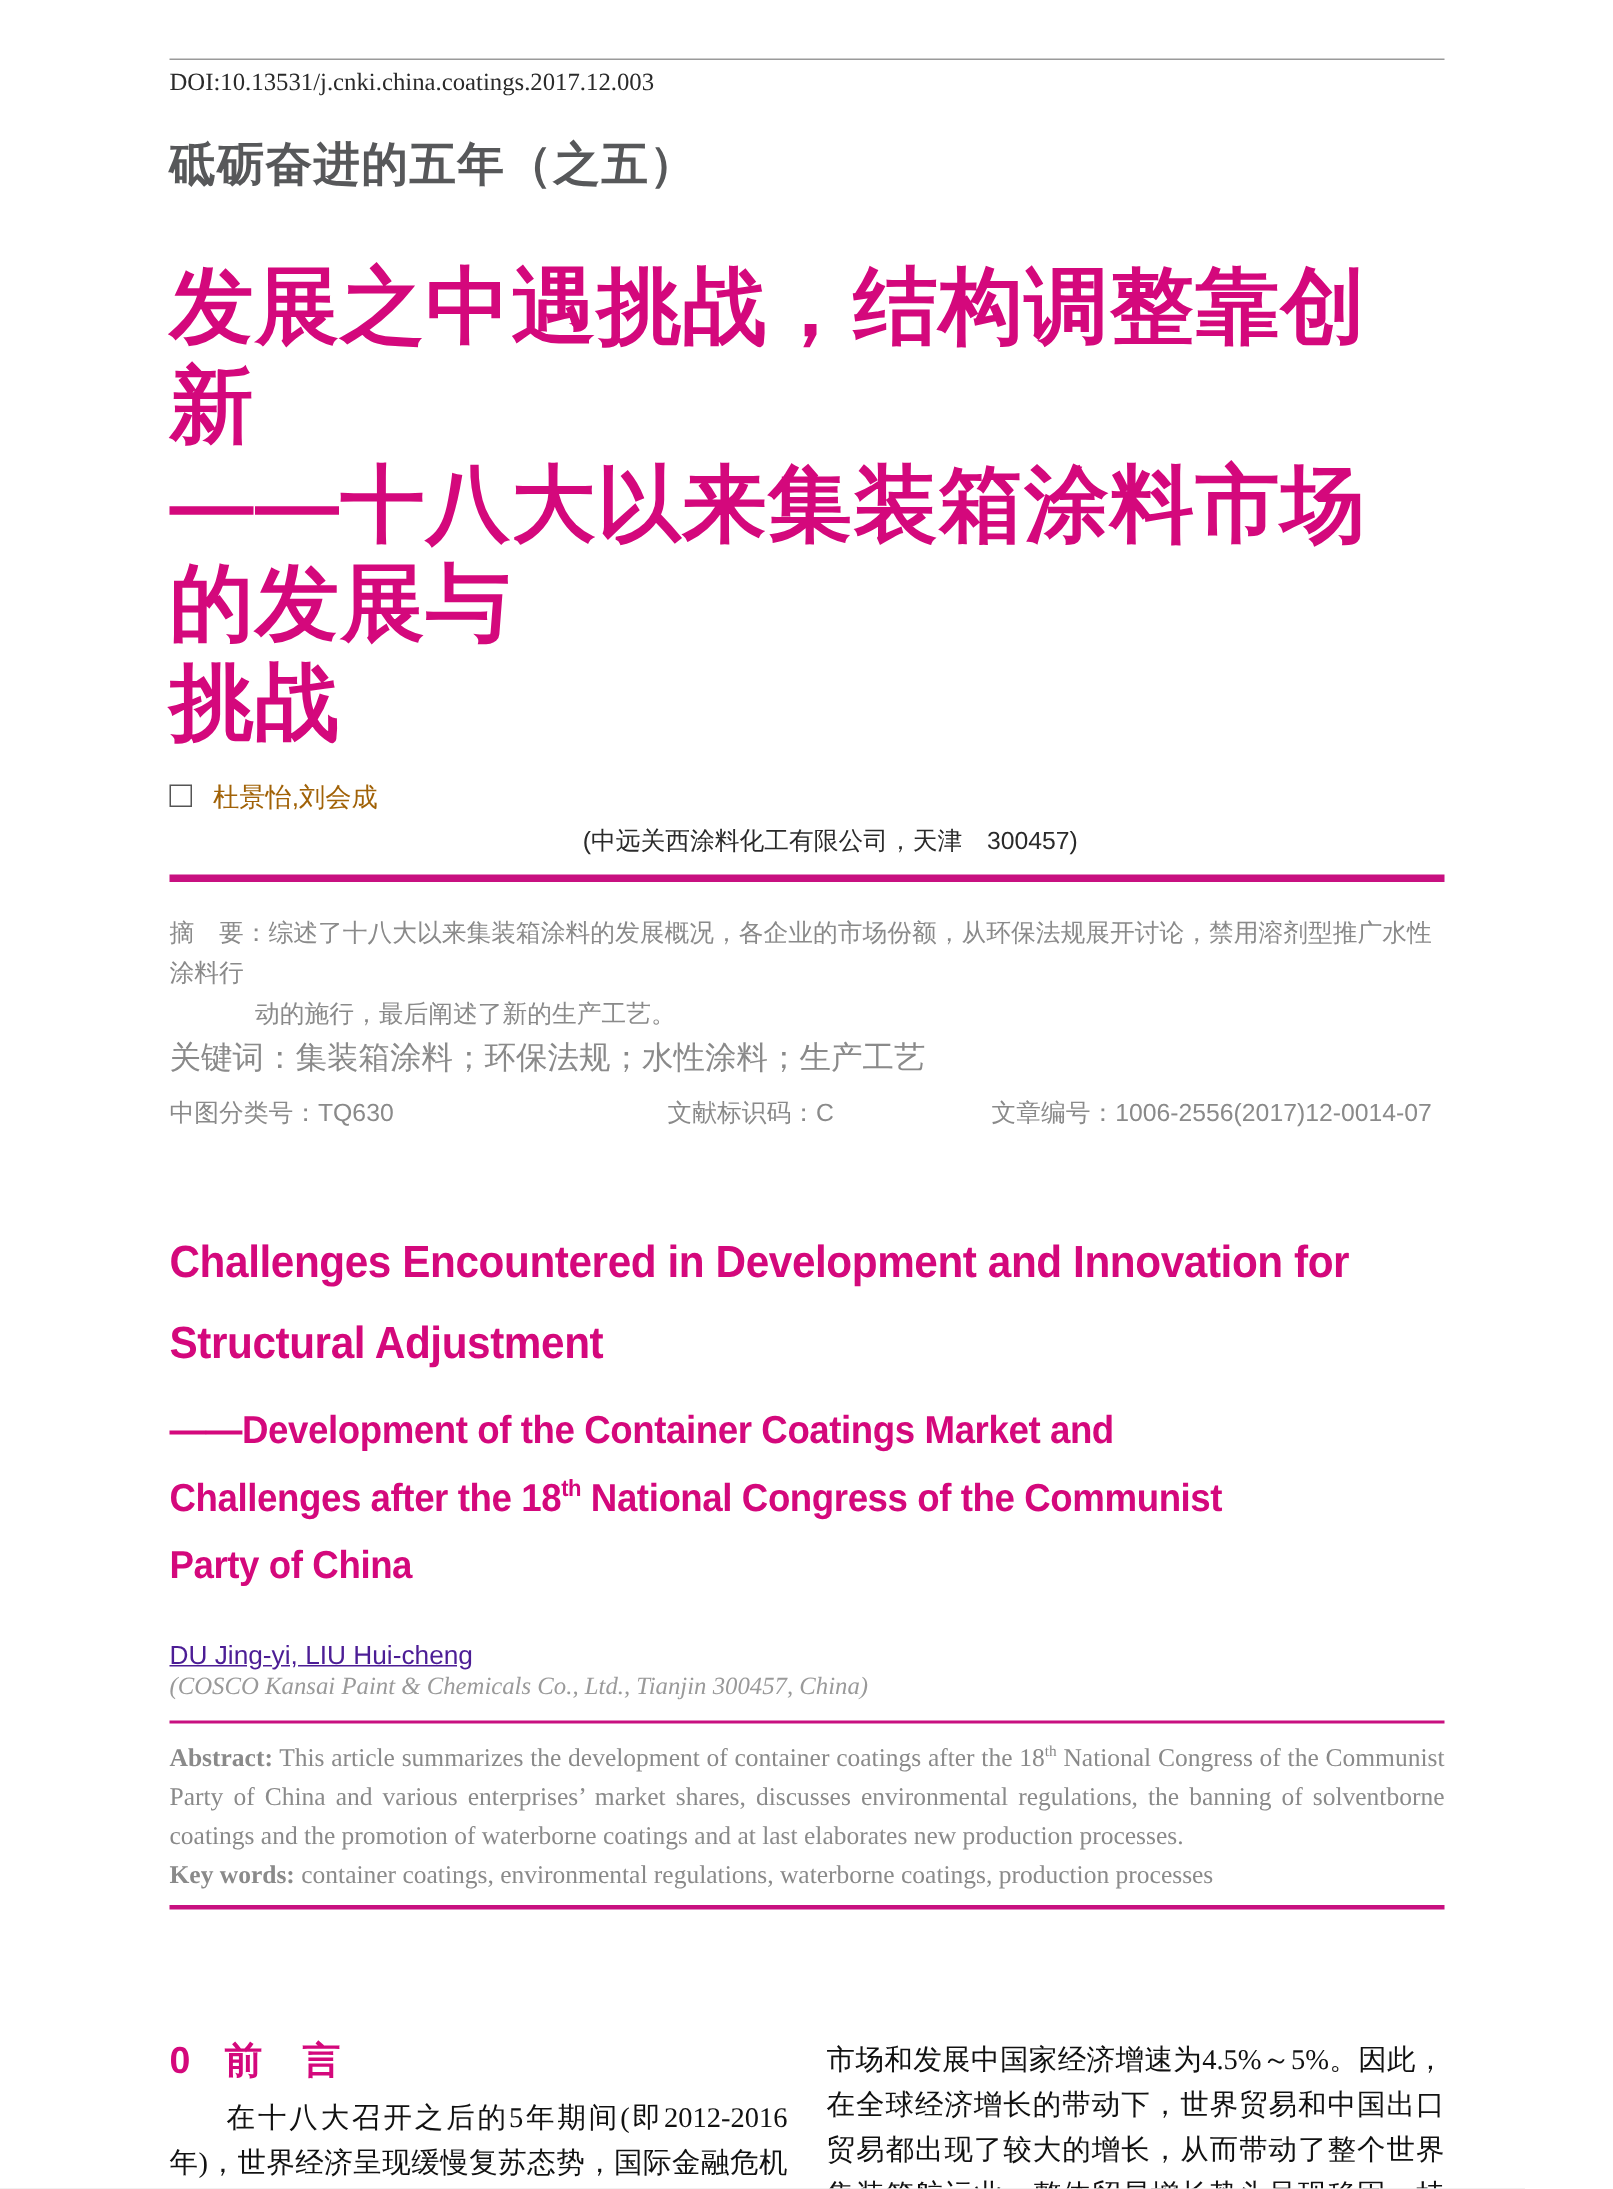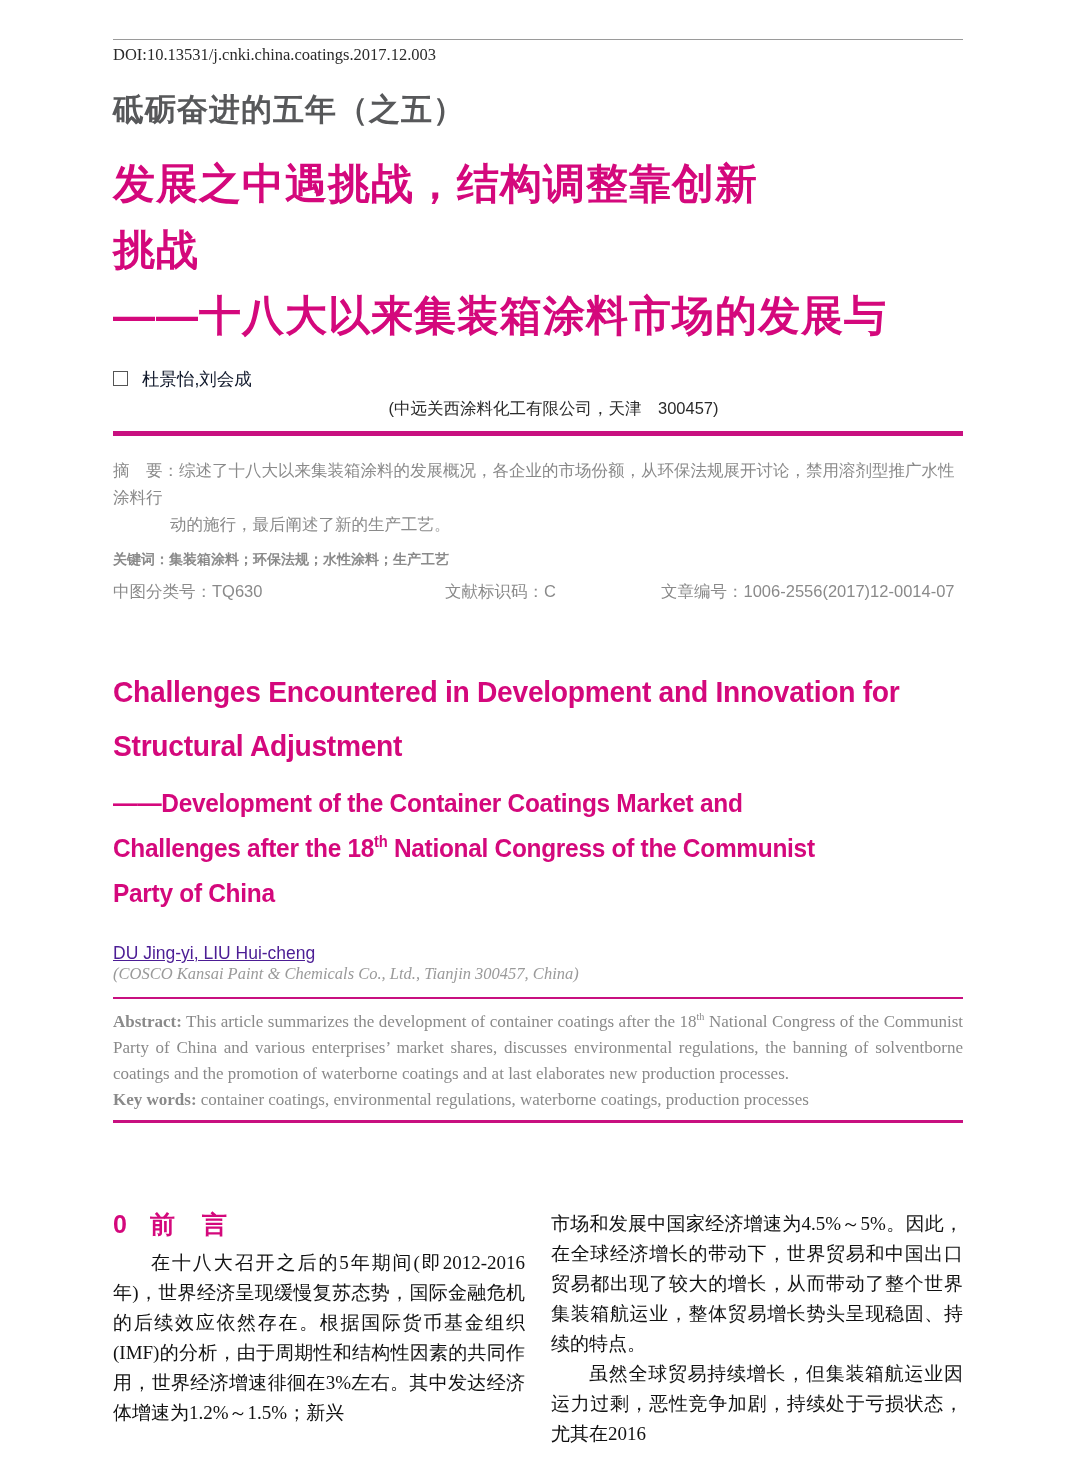--- a/index.html
+++ b/index.html
@@ -19,31 +19,31 @@
   .jheader { display:flex; justify-content:space-between; color:#9a9a9a; font-size:16.5px; line-height:23px; }
   .jheader .col-left { text-align:left; }
   .jheader .col-center { text-align:center; }
   .jheader .col-center .cn { letter-spacing:9px; }
   .jheader .col-right { text-align:right; }
   .header-rule { border-top:1.5px solid #9a9a9a; margin-top:5px; }
   .doi { font-family:"Liberation Serif","DejaVu Serif",serif; font-size:16.5px; color:#2a2a2a; margin-top:5px; }
 
   
   .series-banner { margin-top:24px; font-size:31px; font-weight:900; color:#57585a; letter-spacing:1px; }
-  .title-cn { margin-top:20px; color:#d4087c; font-size:42px; font-weight:900; line-height:66px; letter-spacing:1px; }
+  .title-cn { margin-top:40px; color:#d4087c; font-size:56px; font-weight:900; line-height:66px; letter-spacing:1px; }
 
-  .authors-cn { margin-top:18px; font-size:17.5px; color:#0f172a; }
+  .authors-cn { margin-top:18px; font-size:17.5px; color:#a16207; }
   .authors-cn .marker { display:inline-block; width:15px; height:15px; border:1.5px solid #555; vertical-align:-1px; margin-right:14px; }
   .affil-cn { margin-top:7px; font-size:16.5px; color:#2a2a2a; padding-left:31px;text-align:center; }
   .thick-rule { margin-top:11px; height:5px; background:#c81080; }
 
   
   .abs-cn { margin-top:21px; color:#8a8a8a; font-size:16.5px; line-height:27px; }
   .abs-cn .line2 { display:block; padding-left:57px; }
-  .kw-row { margin-top:13px; color:#8a8a8a; font-size:14px;font-weight:bold; }
+  .kw-row { margin-top:1px; color:#8a8a8a; font-size:21px; }
   .meta-row { margin-top:12px; color:#8a8a8a; font-size:16.5px; display:grid; grid-template-columns:332px 216px auto; }
 
   
   .title-en { margin-top:62px; color:#d4087c; font-weight:700; font-size:30px; line-height:54px; transform:scaleX(0.94); transform-origin:left; letter-spacing:-0.3px; }
   .subtitle-en { margin-top:8px; color:#d4087c; font-weight:700; font-size:26px; line-height:45px; transform:scaleX(0.94); transform-origin:left; letter-spacing:-0.3px; }
   sup { font-size:60%; vertical-align:super; line-height:0; }
 
   .authors-en { margin-top:27px; color:#4c1d95; font-size:17.5px;text-decoration:underline; }
   .affil-en { color:#9a9a9a; font-size:16.5px; font-style:italic; font-family:"Liberation Serif","DejaVu Serif",serif; }
   .rule-thin { margin-top:13px; border-top:2px solid #c81080; }
@@ -67,22 +67,22 @@
 <div class="page">
   <div class="content">
 
     <div class="header-rule"></div>
     <div class="doi">DOI:10.13531/j.cnki.china.coatings.2017.12.003</div>
 
     <div class="series-banner">砥砺奋进的五年（之五）</div>
 
     <h1 class="title-cn">
       <div>发展之中遇挑战，结构调整靠创新</div>
+      <div>——十八大以来集装箱涂料市场的发展与</div>
       <div>挑战</div>
-      <div>——十八大以来集装箱涂料市场的发展与</div>
     </h1>
 
     <div class="authors-cn">
       <span class="marker"></span><span>杜景怡,刘会成</span>
     </div>
     <div class="affil-cn">(中远关西涂料化工有限公司，天津　300457)</div>
     <div class="thick-rule"></div>
 
     <div class="abs-cn">
       <span>摘　要：</span><span>综述了十八大以来集装箱涂料的发展概况，各企业的市场份额，从环保法规展开讨论，禁用溶剂型推广水性涂料行</span>

